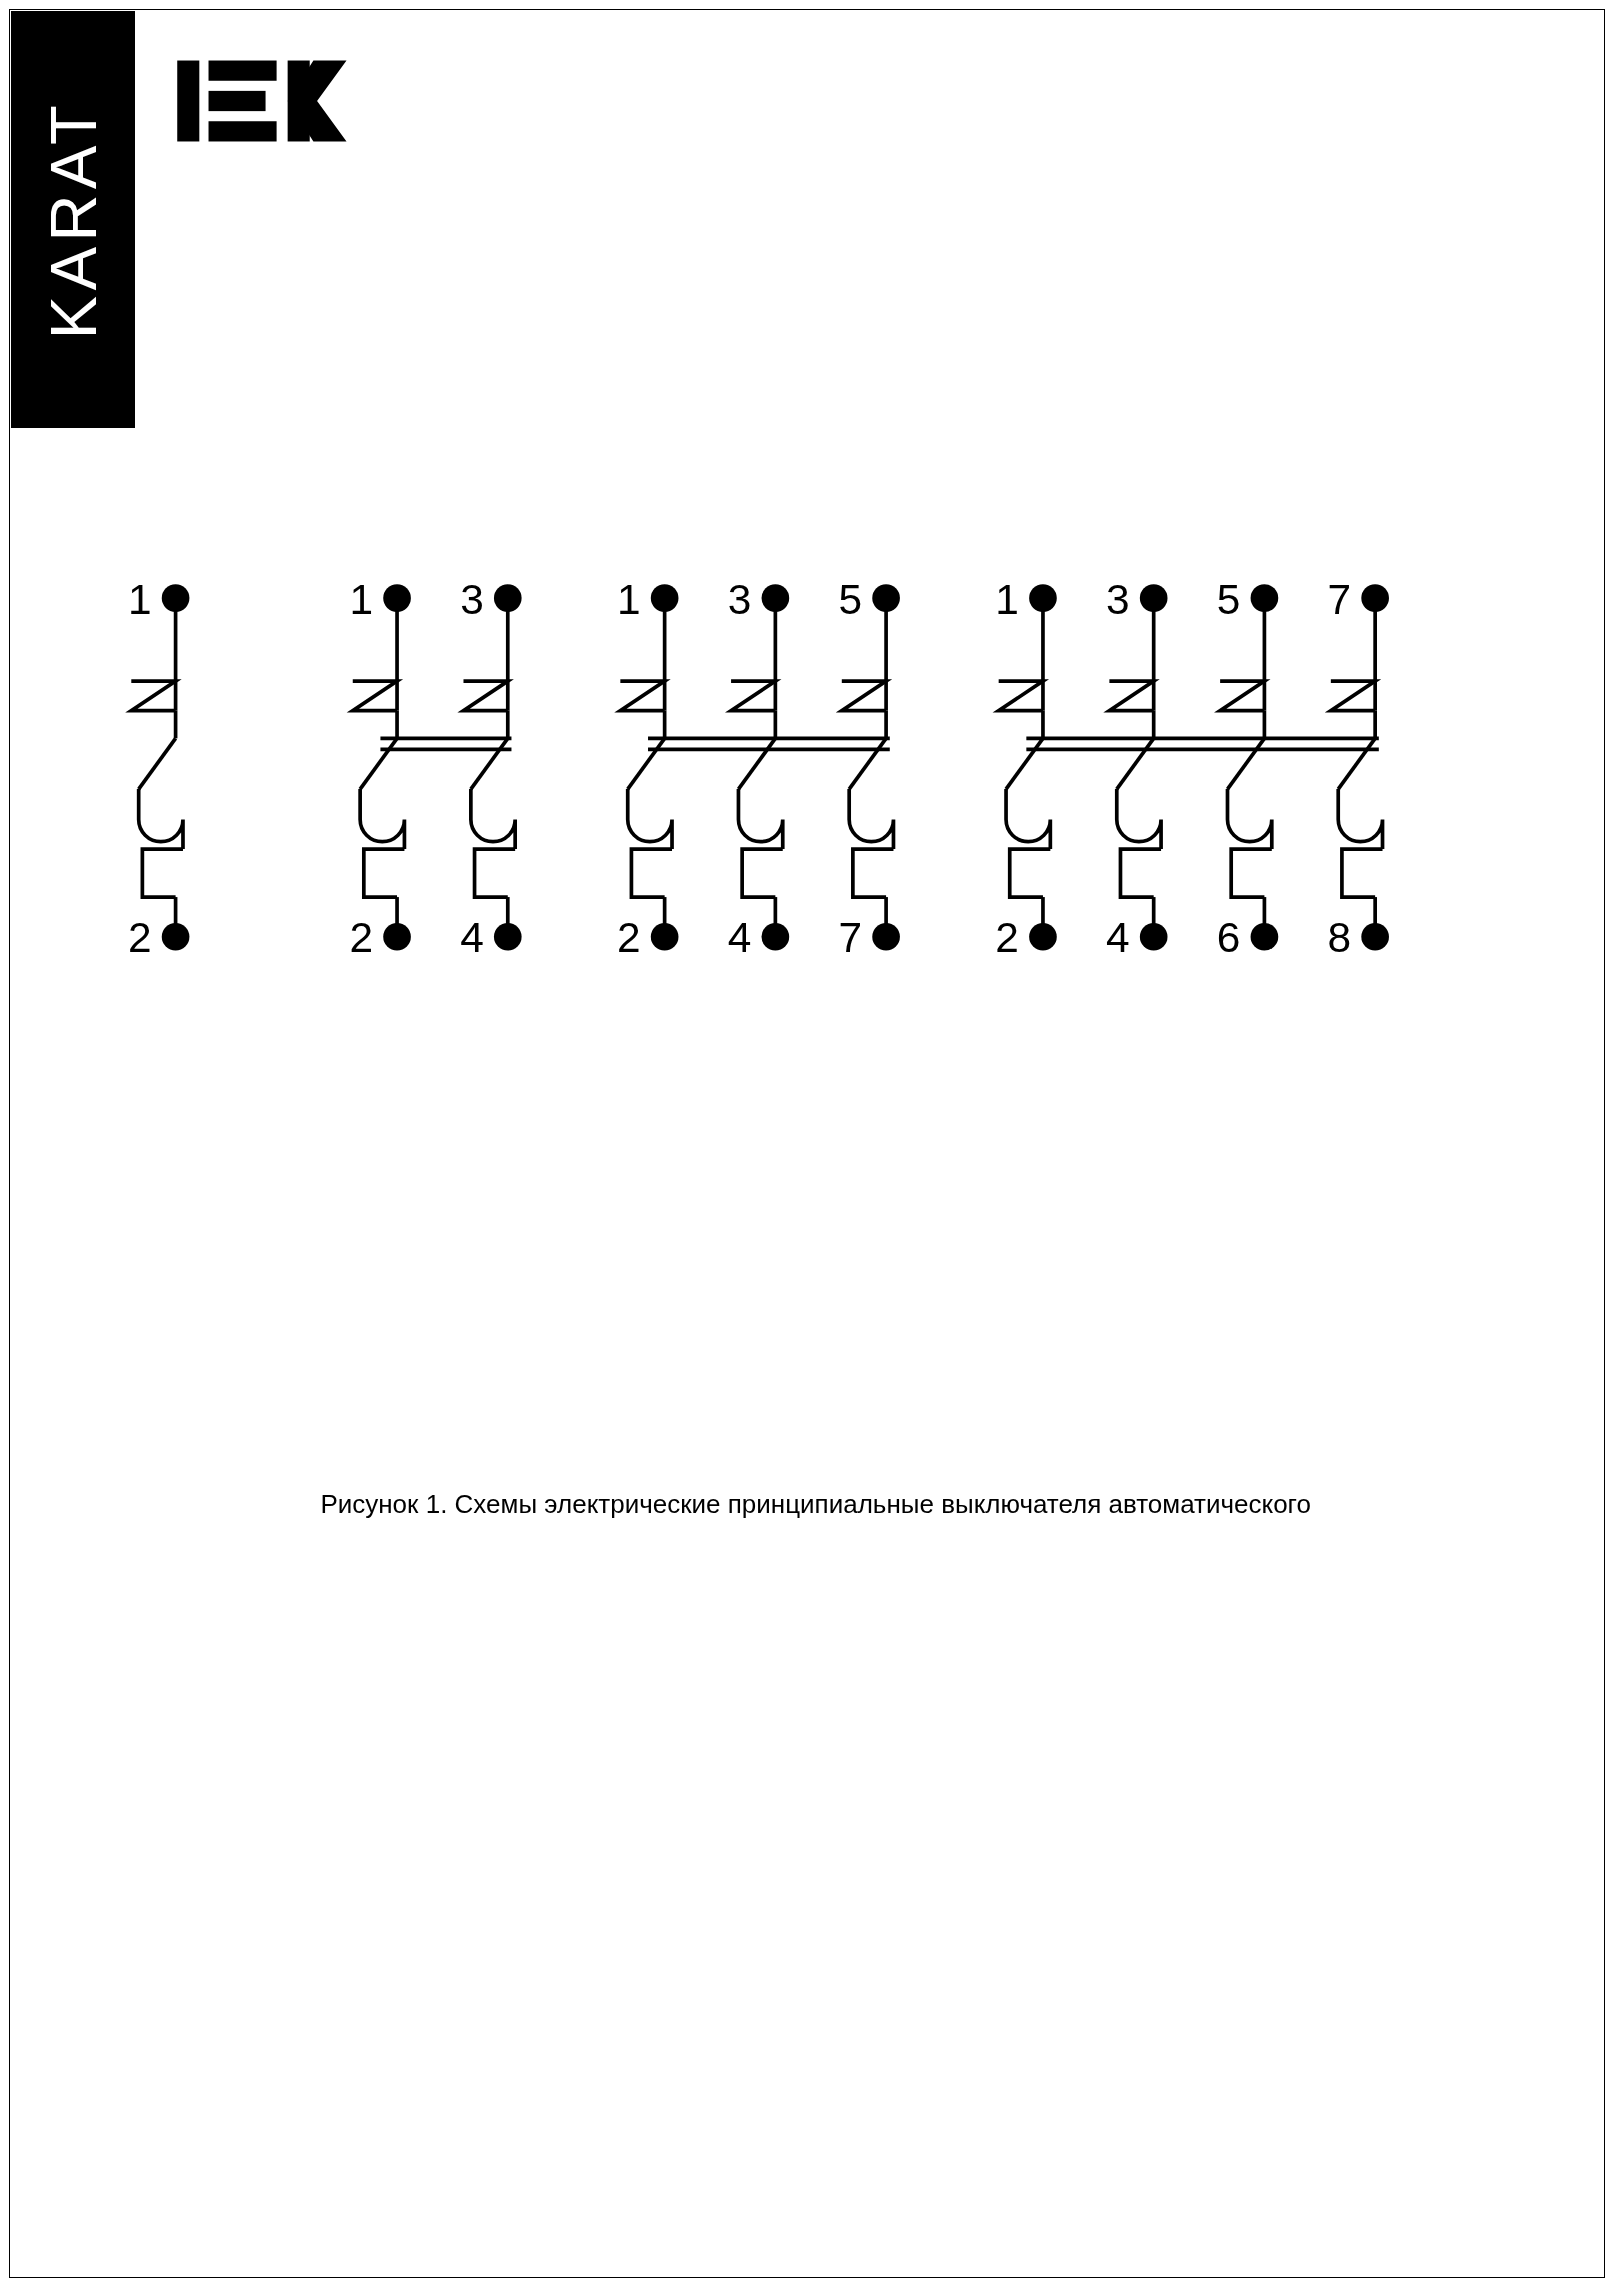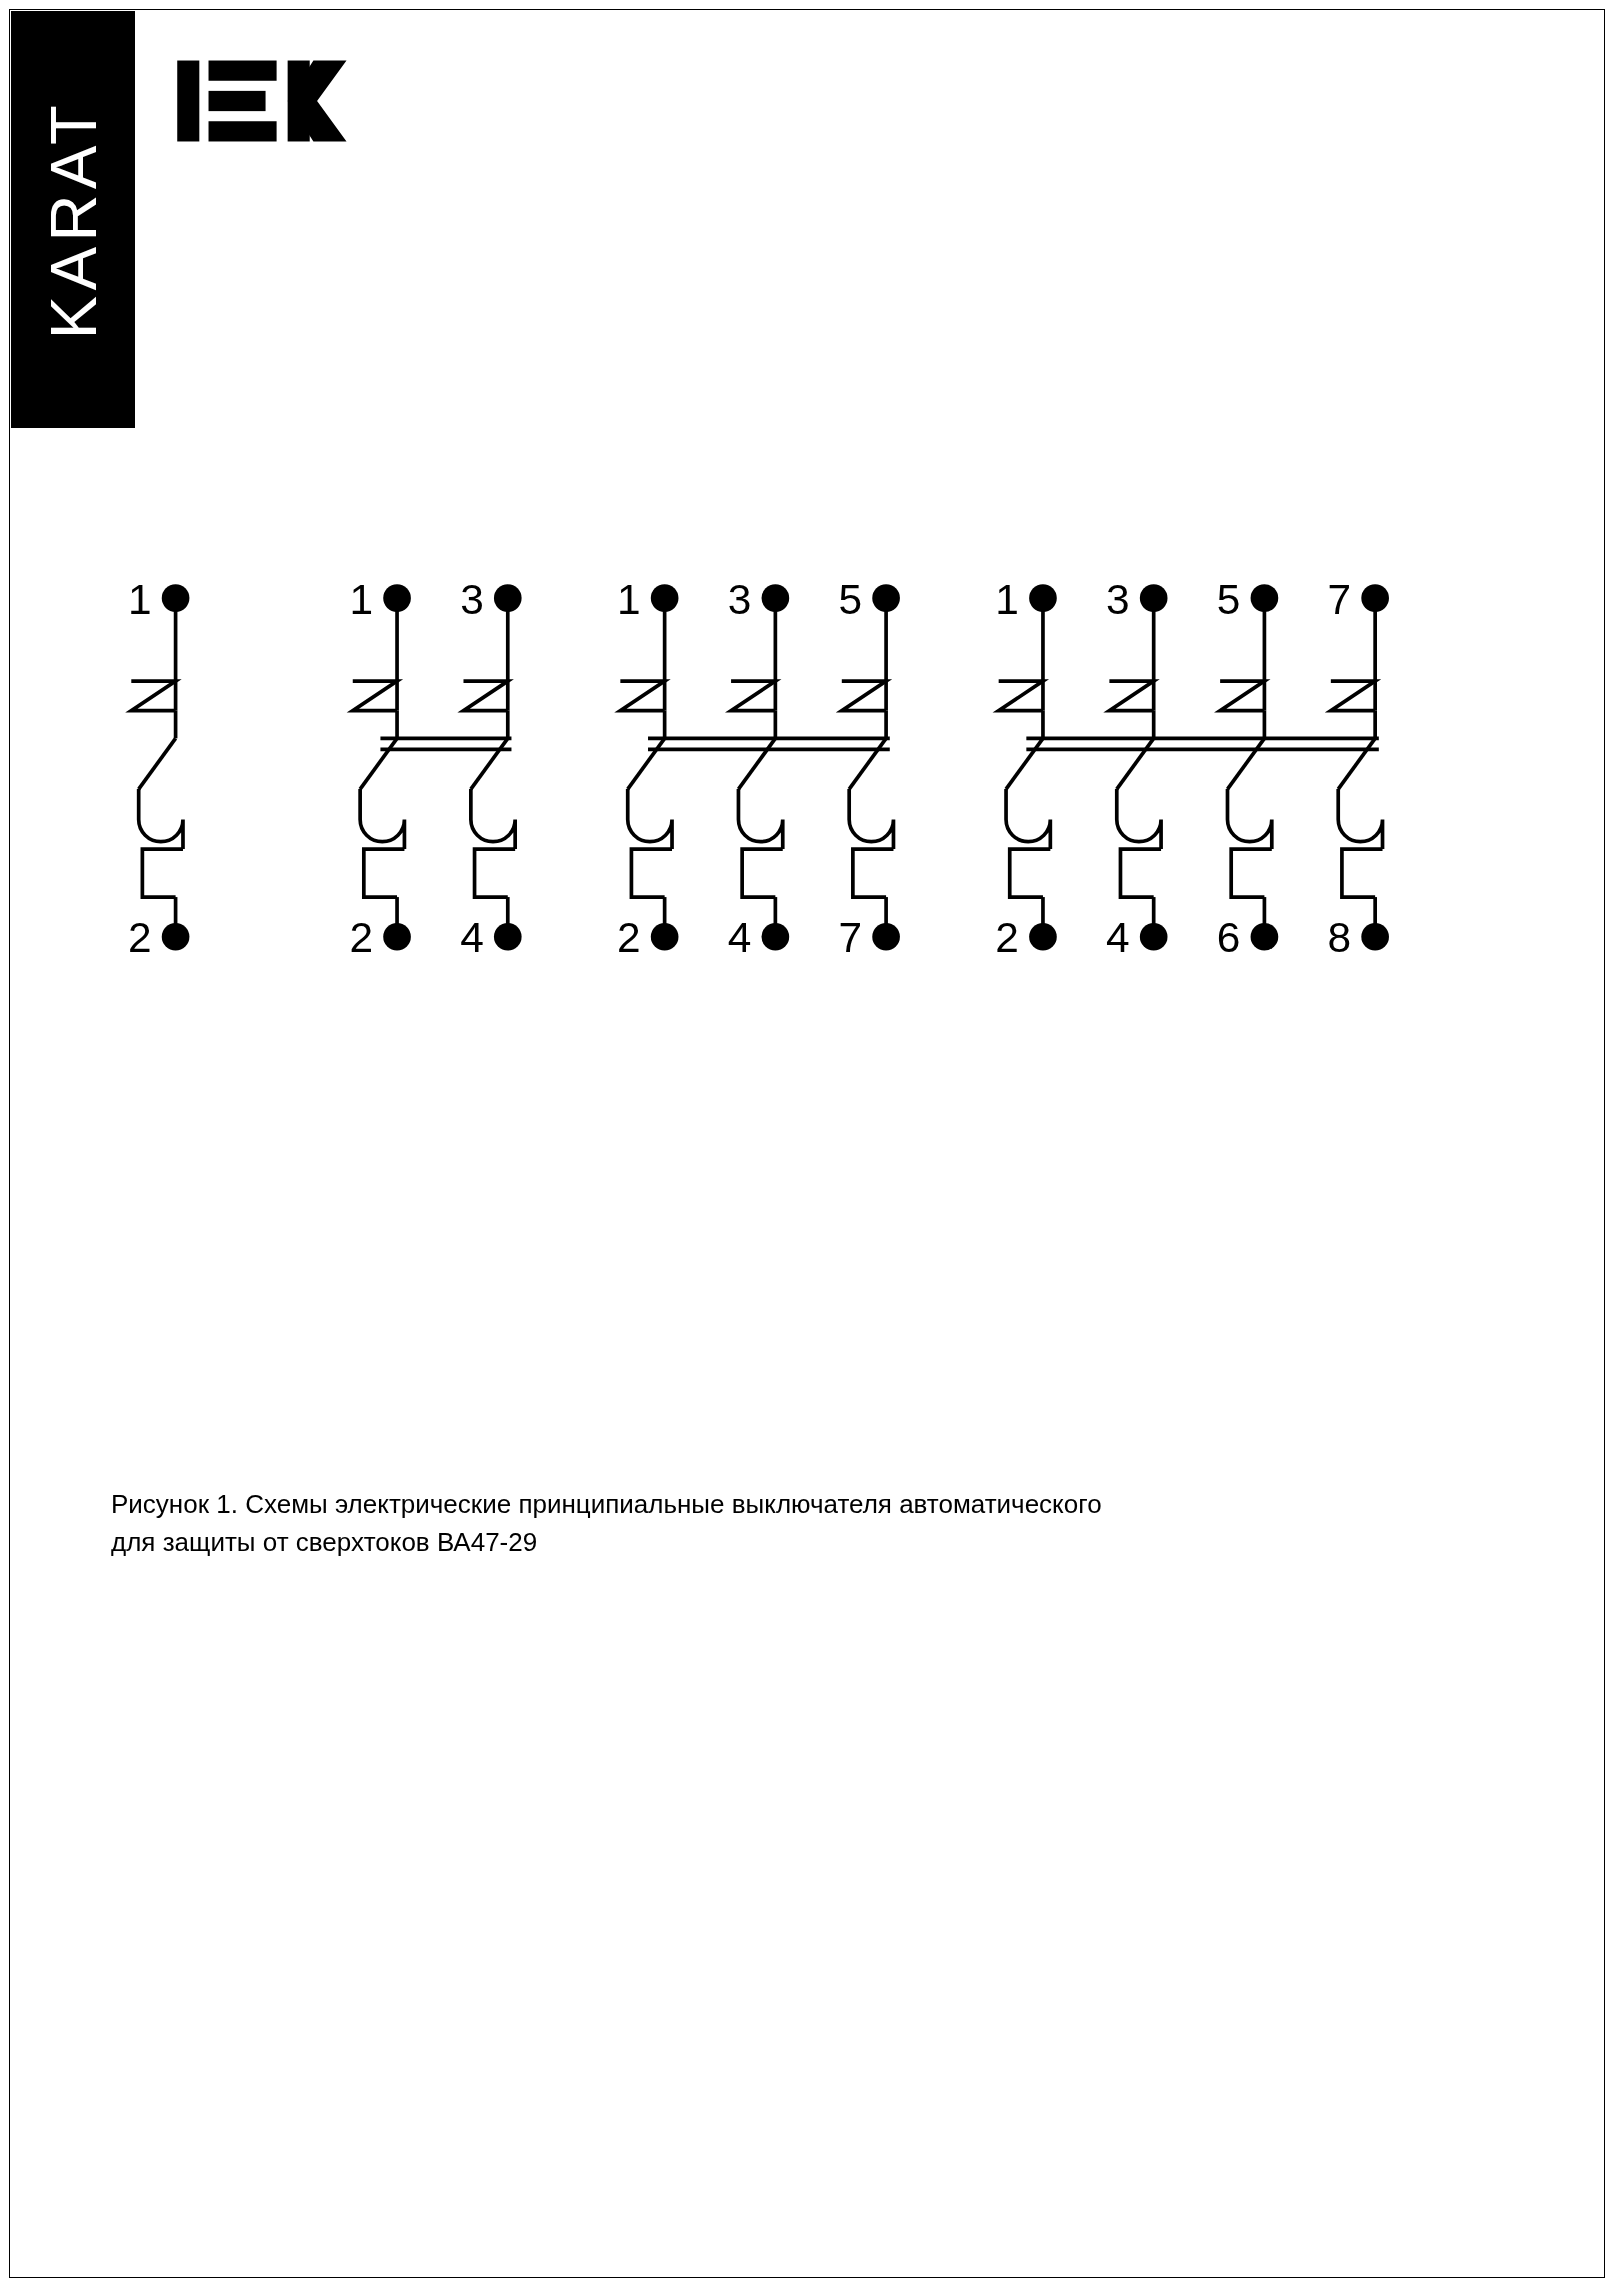--- a/index.html
+++ b/index.html
@@ -83,20 +83,21 @@
     top: 1486px;
     width: 1200px;
     font-size: 26px;
     line-height: 1.45;
     font-family: "Liberation Sans", sans-serif;
     color: #000000;
   }
   .caption-line {
     display: block;
     white-space: nowrap;
+    text-align: right;
   }
   svg text {
     font-family: "Liberation Sans", sans-serif;
   }
 </style>
 </head>
 <body>
 
 <div class="page">
 
@@ -291,17 +292,16 @@
         <text x="984" y="412">2</text>
         <text x="1104" y="412">4</text>
         <text x="1224" y="412">6</text>
         <text x="1344" y="412">8</text>
       </g>
     </svg>
   </div>
 
   <div class="caption">
     <span class="caption-line">Рисунок 1. Схемы электрические принципиальные выключателя автоматического</span>
-    <span class="caption-line">для защиты от сверхтоков ВА47-29</span>
   </div>
 
 </div>
 
 
 </body></html>

